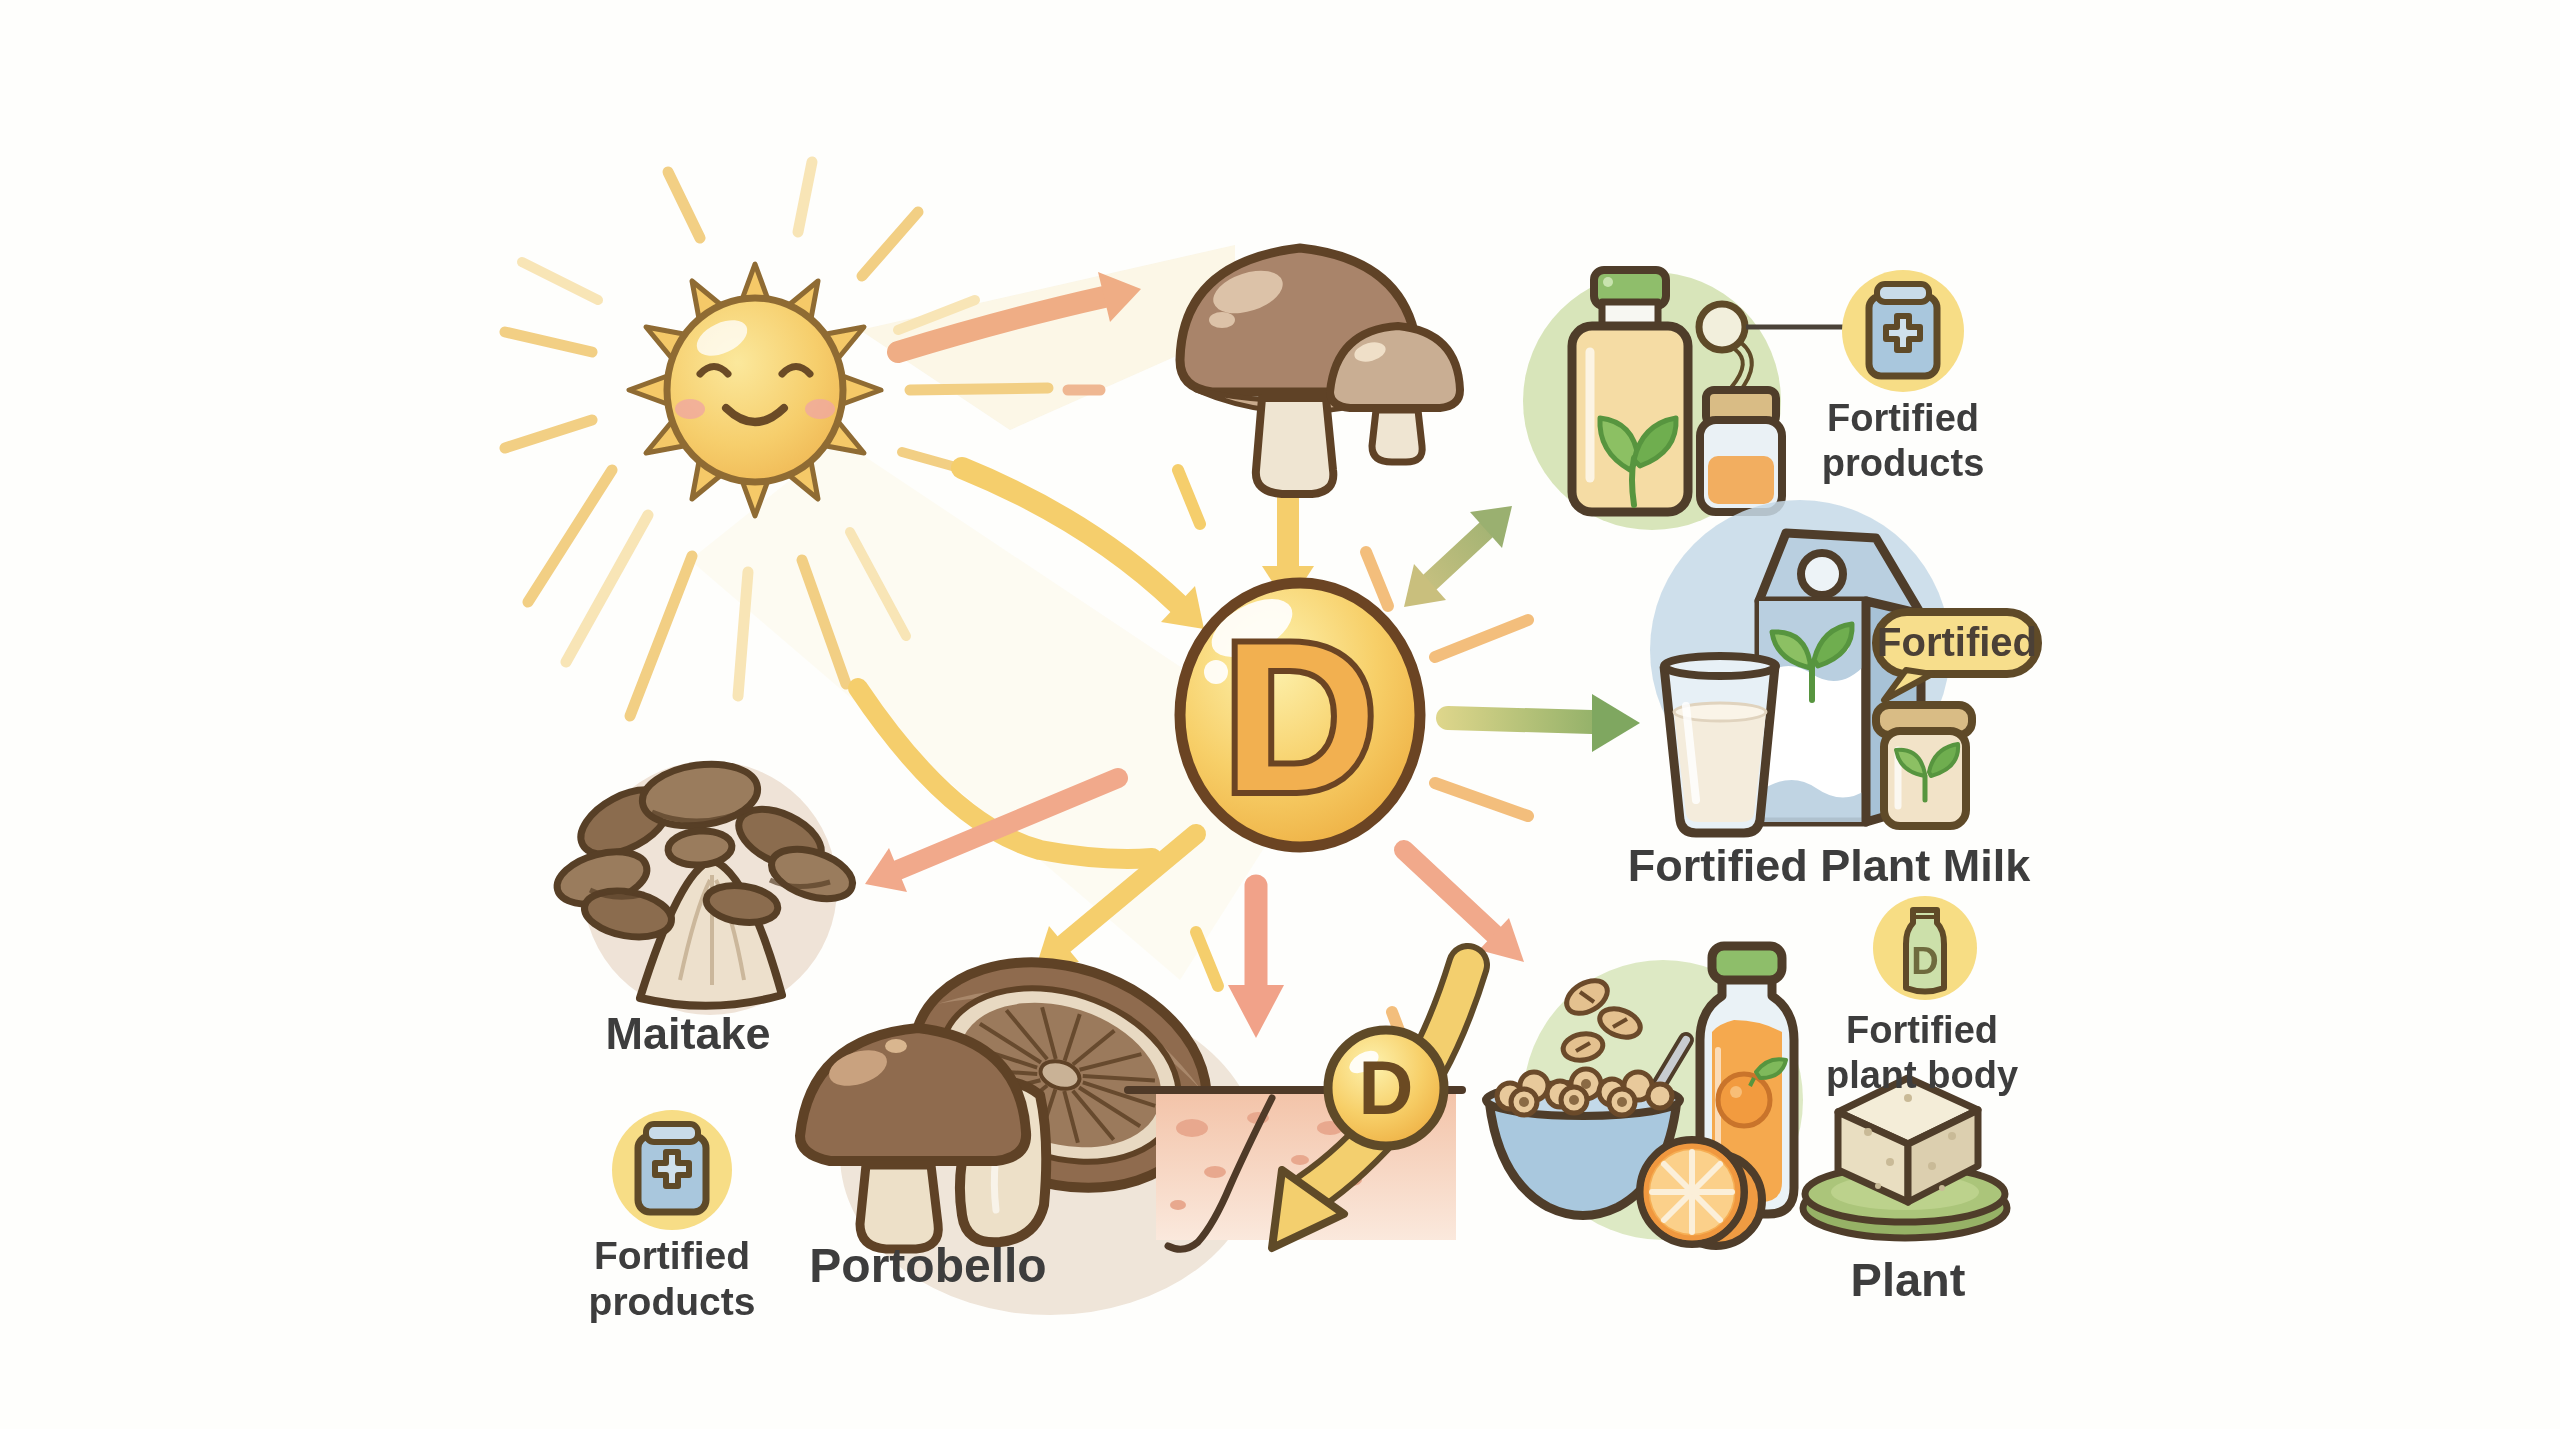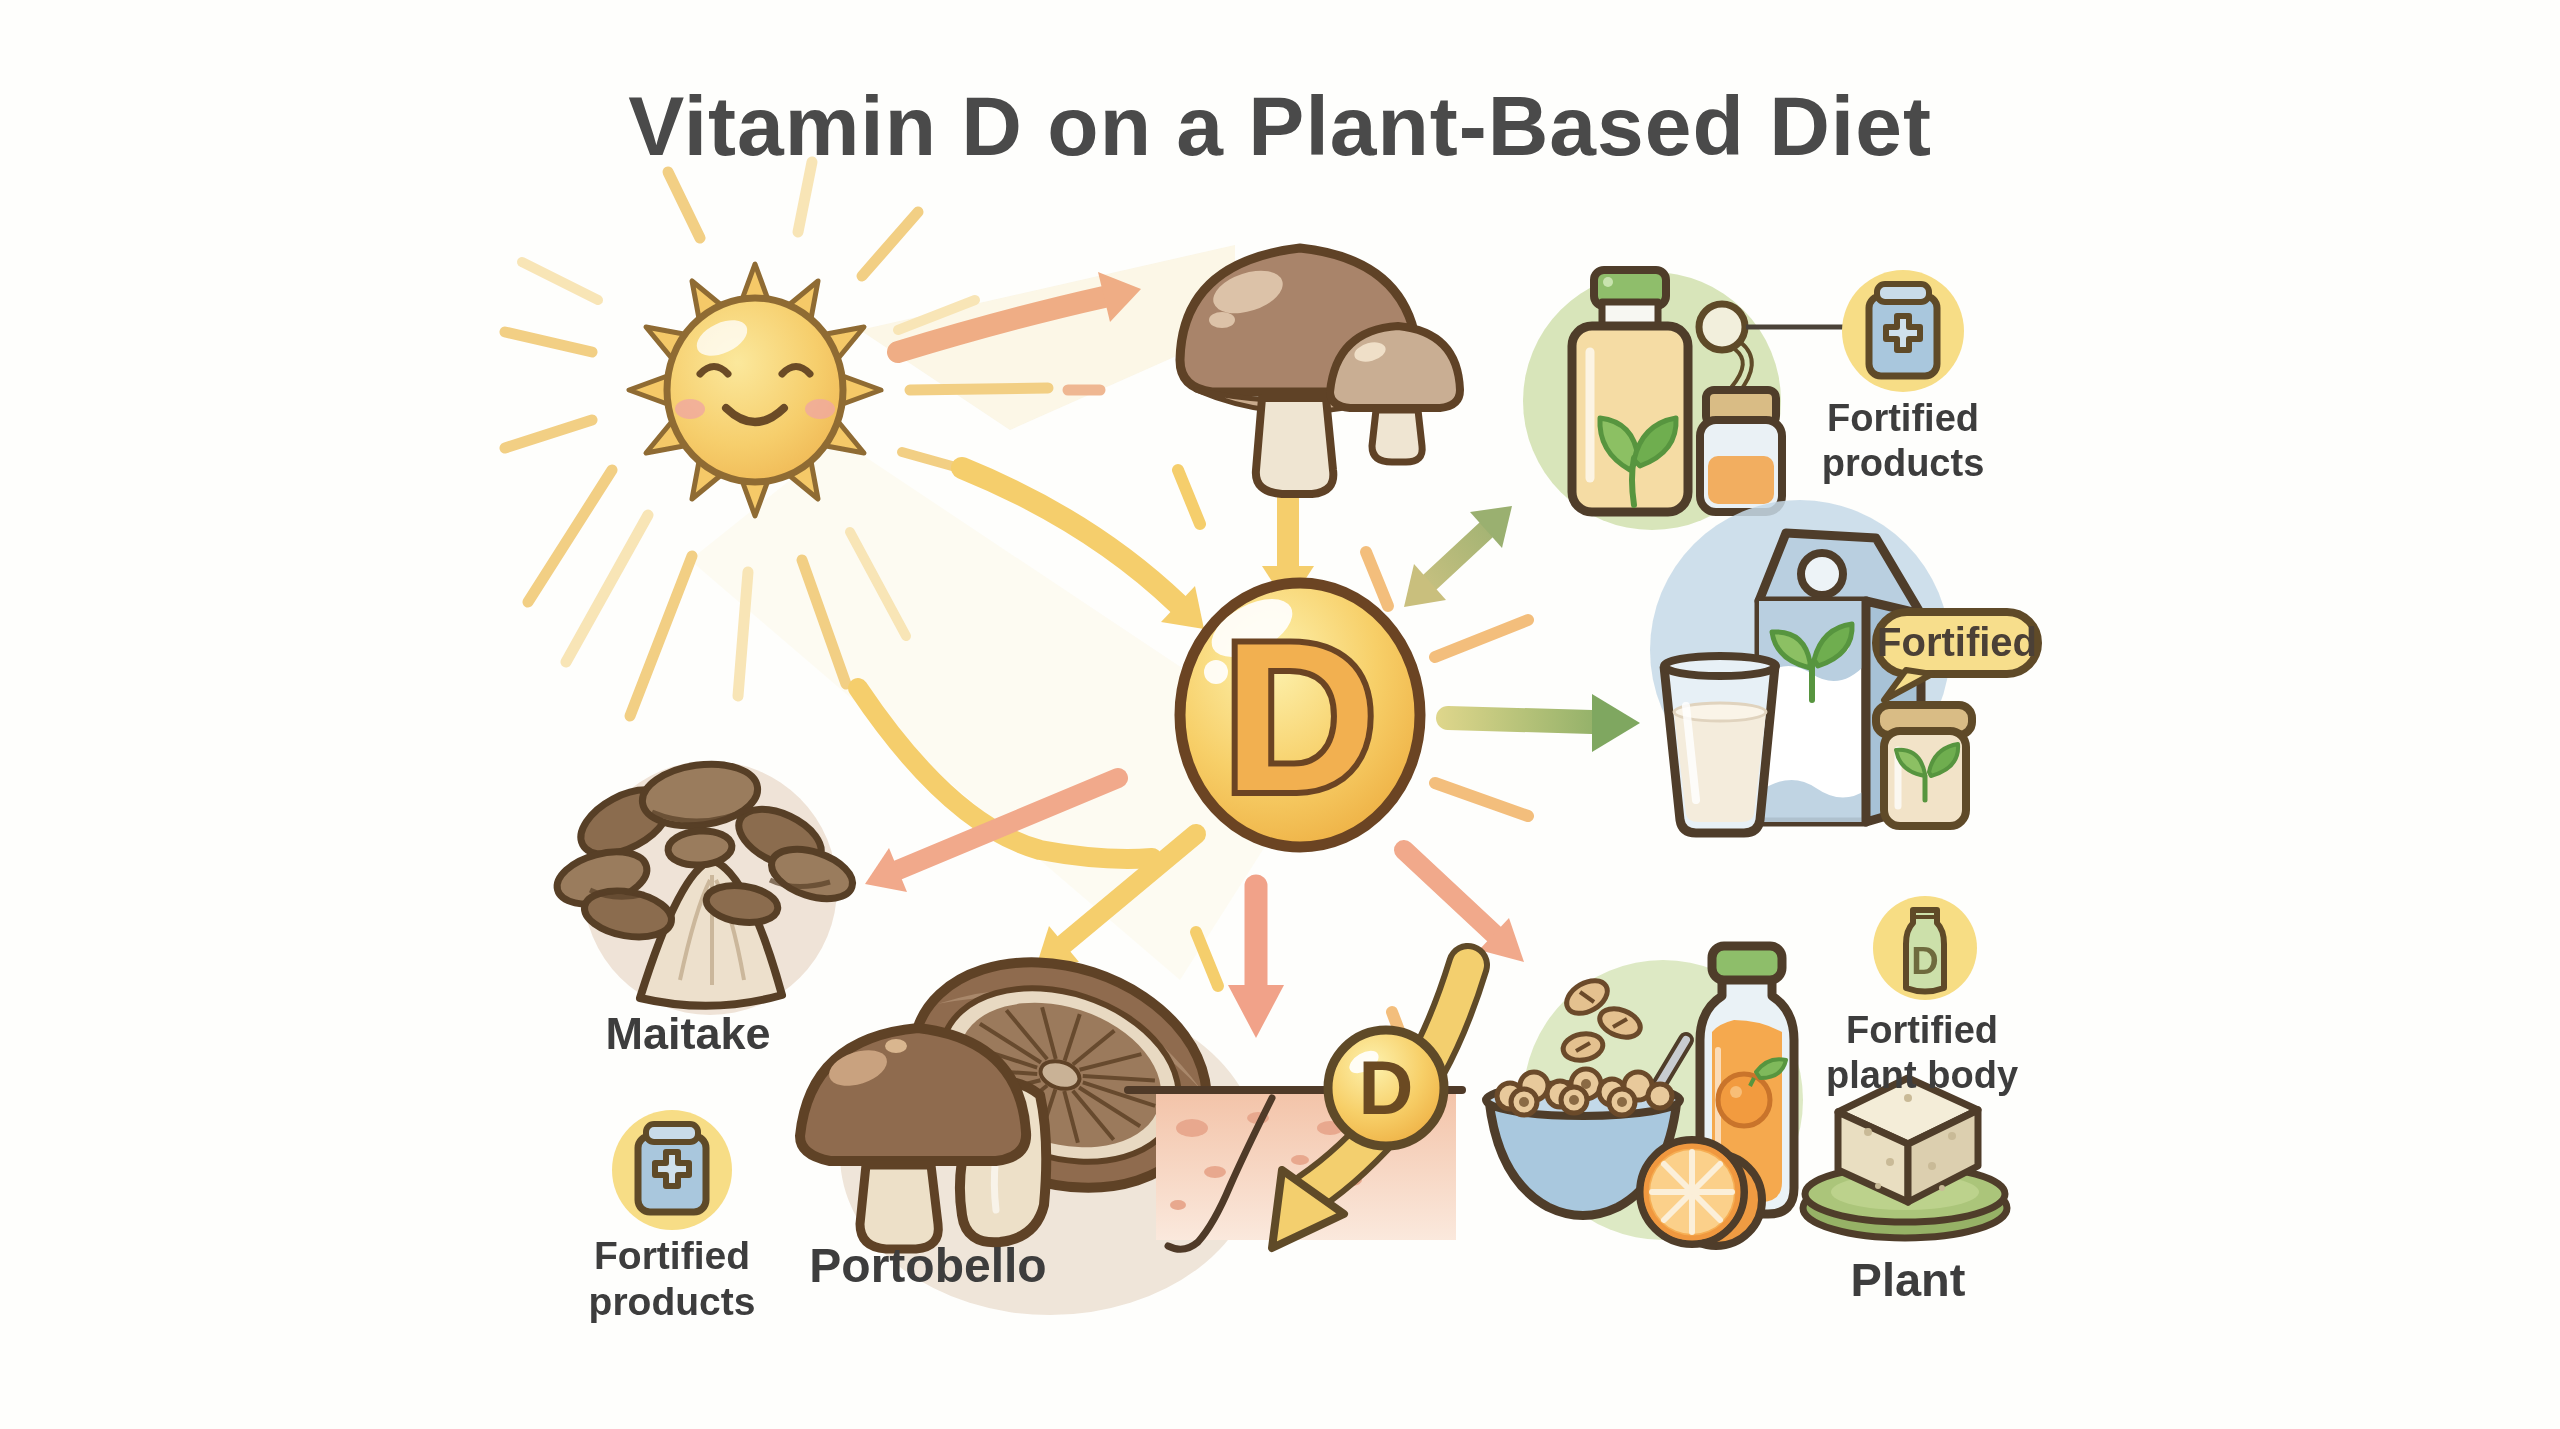--- a/index.html
+++ b/index.html
@@ -382,29 +382,29 @@
           <circle cx="1890" cy="1162" r="4"></circle>
           <circle cx="1932" cy="1166" r="4"></circle>
       <circle cx="1952" cy="1136" r="4"></circle>
           <circle cx="1908" cy="1098" r="4"></circle>
           <circle cx="1878" cy="1186" r="3"></circle>
           <circle cx="1942" cy="1188" r="3"></circle>
     </g>
   </g>
 </svg>
 
-<div class="page-title">Vitamin D on a Plant-Based Diet</div>
 
 <div class="label label-sm" style="left:1903px;top:396px;">
   <div>Fortified</div>
   <div>products</div>
 </div>
 
 <div class="bubble-text" style="left:1957px;top:620px;">Fortified</div>
 
+<div class="label label-md" style="left:1829px;top:840px;font-size:45px;">Fortified Plant Milk</div>
 
 <div class="label label-md" style="left:688px;top:1008px;font-size:45px;">Maitake</div>
 
 <div class="label label-sm" style="left:672px;top:1233px;font-size:39px;line-height:46px;">
   <div>Fortified</div>
   <div>products</div>
 </div>
 
 <div class="label label-lg" style="left:928px;top:1238px;font-size:48px;text-align:center;">Portobello</div>
 

